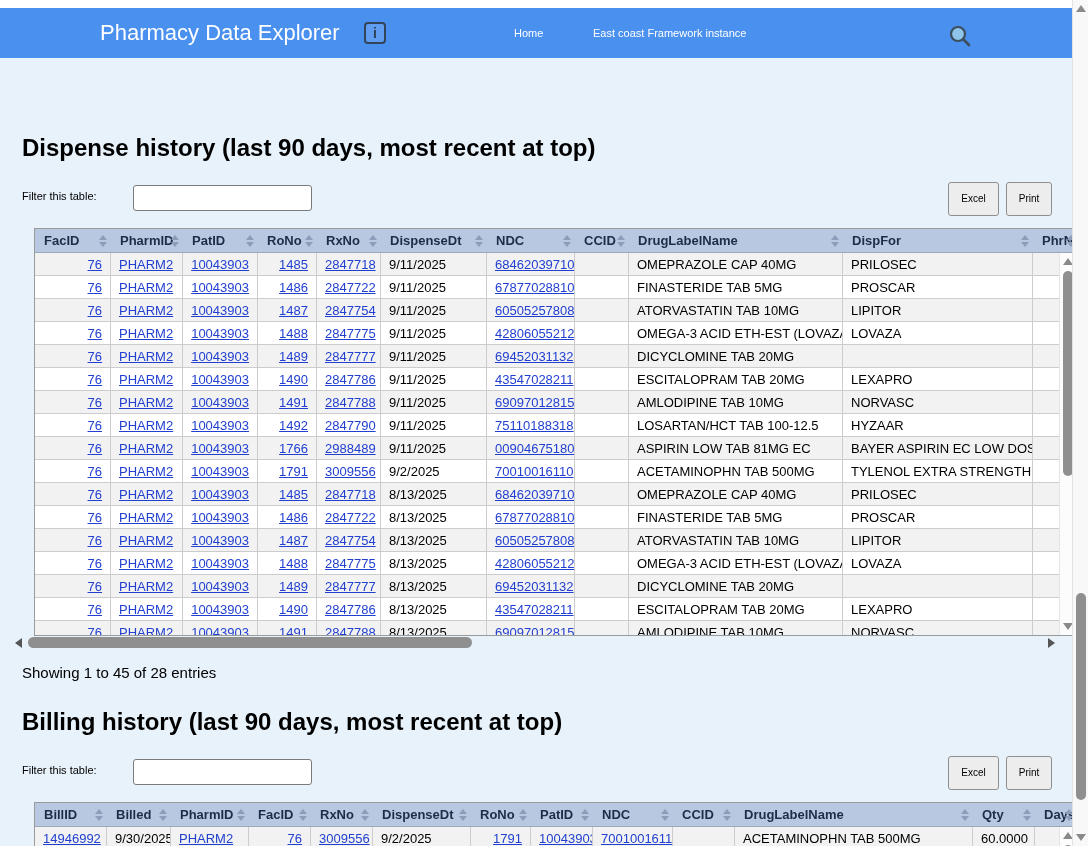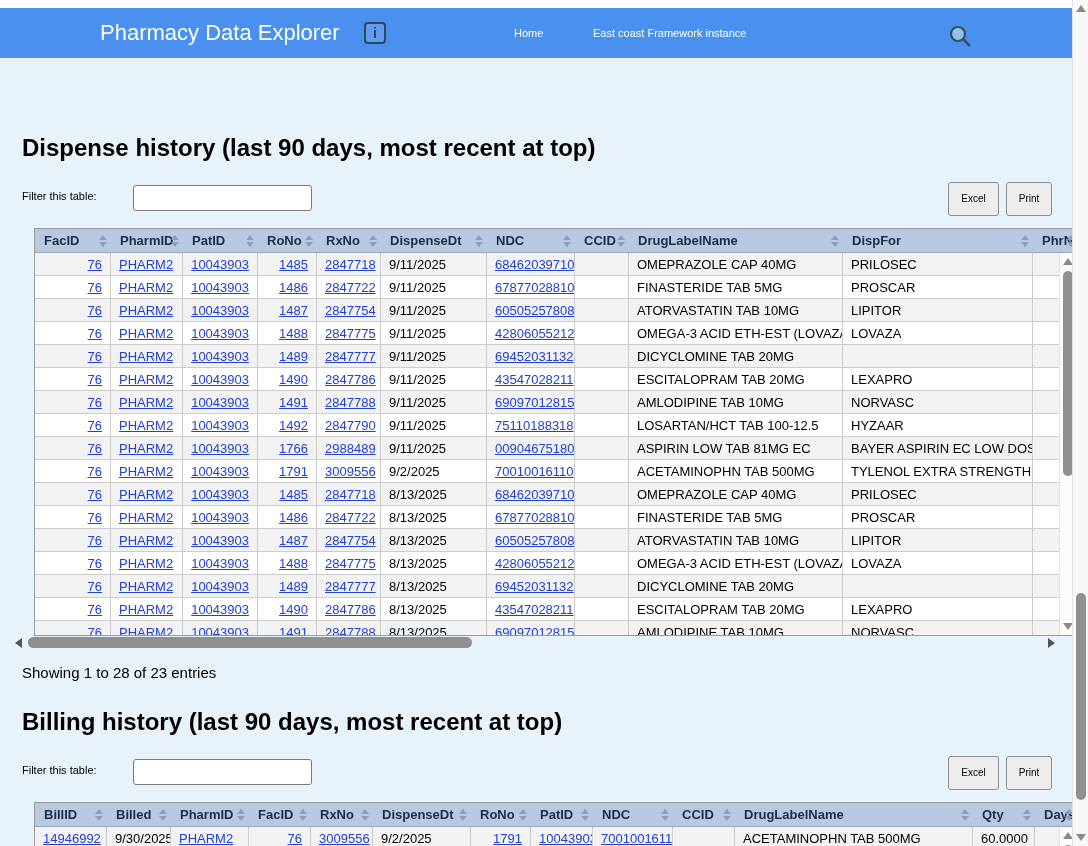--- a/index.html
+++ b/index.html
@@ -387,21 +387,21 @@
         <div class="tri tri-dn" style="bottom:5px;"></div>
       </div>
     </div>
 
     <div class="hscroll">
       <div class="tri tri-l"></div>
       <div class="thumb-h"></div>
       <div class="tri tri-r"></div>
     </div>
 
-    <div class="showing">Showing 1 to 28 of 23 entries</div>
+    <div class="showing">Showing 1 to 45 of 28 entries</div>
 
     <div class="h1 h1-billing">Billing history (last 90 days, most recent at top)</div>
     <label class="filter-label fl-2">Filter this table:</label>
     <input class="filter-input fi-2" type="text" value="" style="">
     <button class="btn btn-excel2">Excel</button>
     <button class="btn btn-print2">Print</button>
 
     <div class="tablewrap wrap-billing">
       <table class="t-billing">
         <thead>

